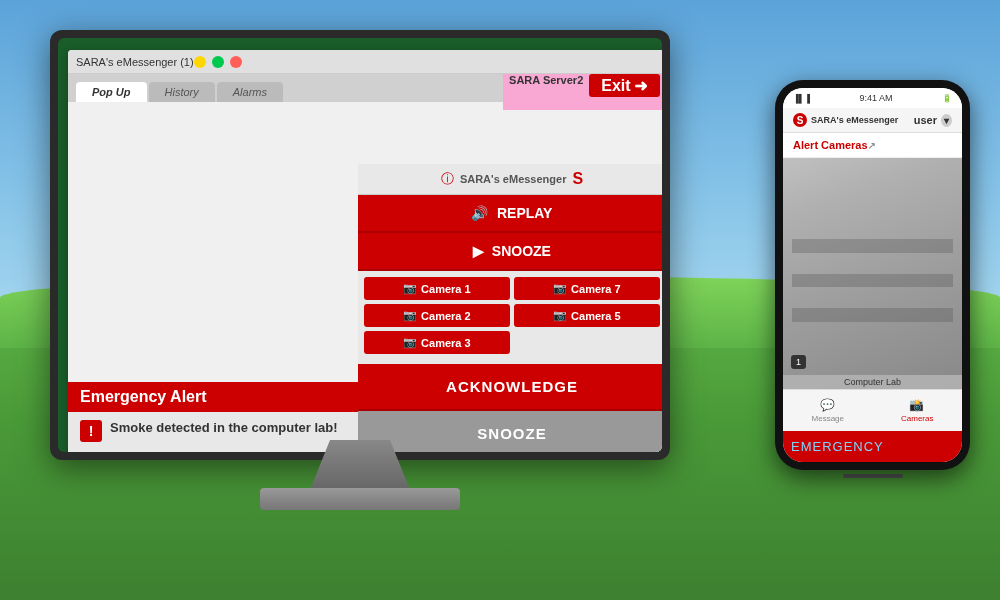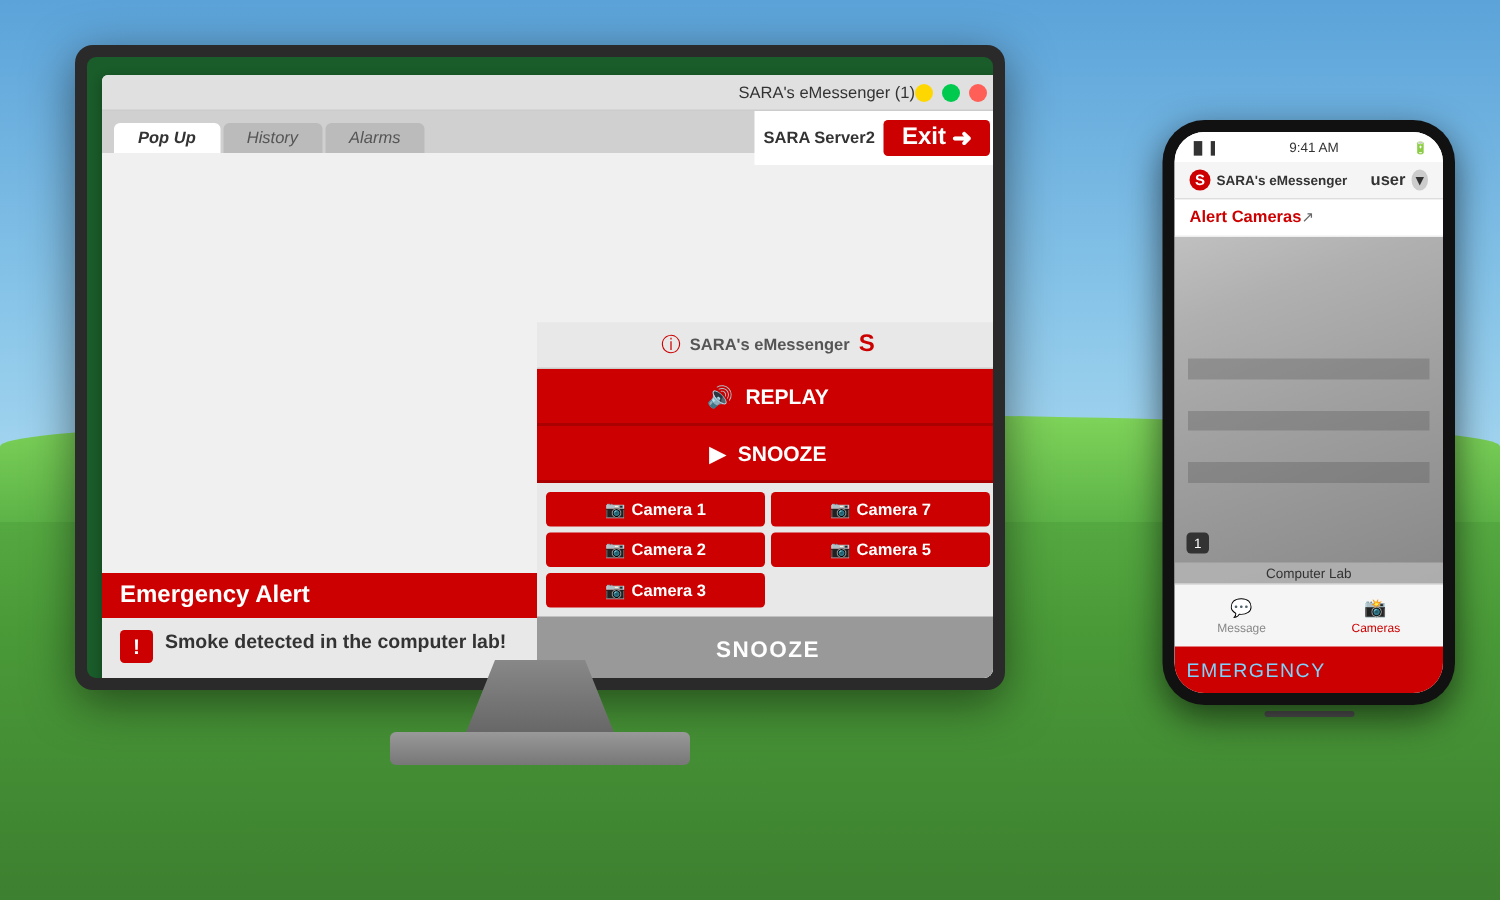--- a/index.html
+++ b/index.html
@@ -89,21 +89,21 @@
       background: #f0f0f0;
       border-radius: 4px;
       overflow: hidden;
       box-shadow: 0 2px 8px rgba(0,0,0,0.3);
     }
     .app-titlebar {
       background: #e0e0e0;
       height: 24px;
       display: flex;
       align-items: center;
-      justify-content: flex-end;
+      justify-content: flex-start;
       padding: 0 8px;
       border-bottom: 1px solid #ccc;
       font-size: 11px;
       color: #333;
     }
     .titlebar-controls {
       display: flex;
       gap: 6px;
     }
     .titlebar-btn {
@@ -458,21 +458,21 @@
             <div class="titlebar-btn titlebar-close"></div>
           </div>
         </div>
 
         <div style="position:relative; background:#d0d0d0; height:28px;">
           <div class="app-tabs">
             <div class="tab active">Pop Up</div>
             <div class="tab">History</div>
             <div class="tab">Alarms</div>
           </div>
-          <div style="position:absolute; top:0; right:0; height:36px; background:#ffffff; display:flex; align-items:center; padding:0 6px; gap:6px;">
+          <div style="position:absolute; top:0; right:0; height:36px; background:#f9a8d4; display:flex; align-items:flex-start; padding:0 6px; gap:6px;">
             <span style="font-size:11px; color:#333; font-weight:bold;">SARA Server2</span>
             <div class="exit-btn">
               <span>Exit</span>
               <span style="font-size:16px;">➜</span>
             </div>
           </div>
         </div>
 
         <div class="app-body">
 
@@ -534,20 +534,23 @@
                 <span>📷</span>
                 <span>Camera 5</span>
               </div>
               <div class="camera-btn camera-btn-single">
                 <span>📷</span>
                 <span>Camera 3</span>
               </div>
             </div>
 
             <div style="flex:1; display:flex; flex-direction:column; justify-content:flex-end;">
+              <div class="acknowledge-btn">
+                <span>ACKNOWLEDGE</span>
+              </div>
               <div class="snooze-btn">
                 <span>SNOOZE</span>
               </div>
             </div>
           </div>
 
         </div>
       </div>
 
     </div>

